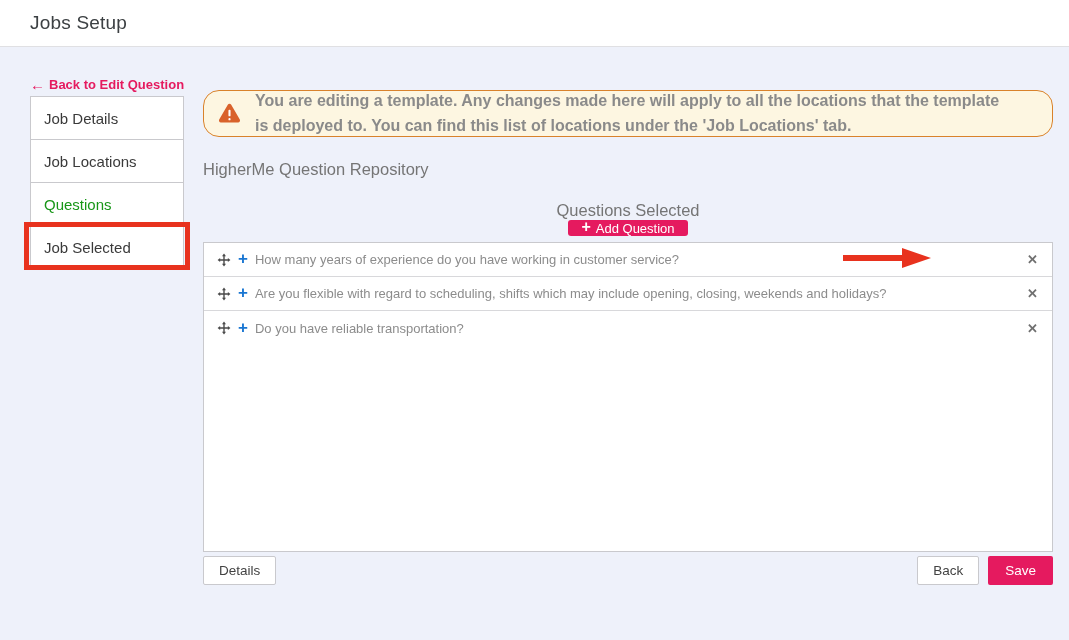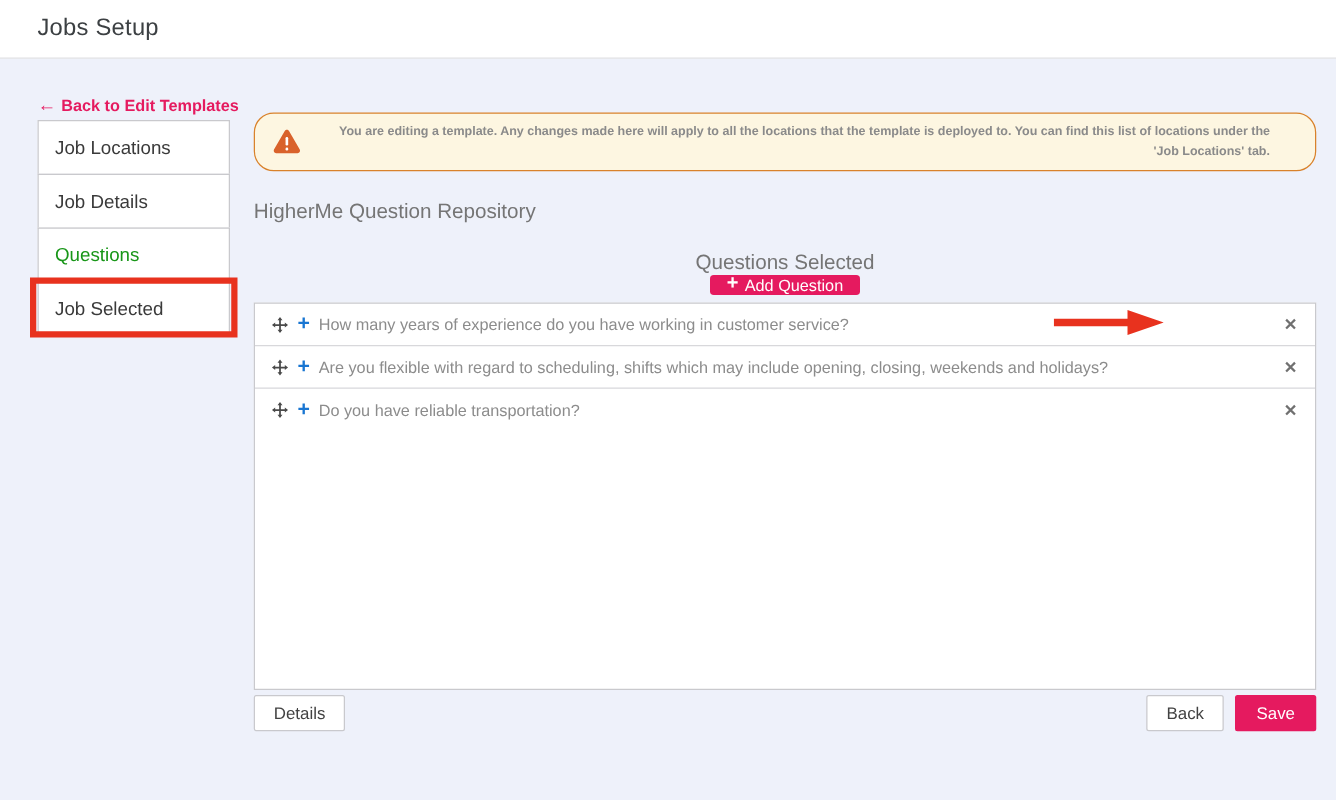--- a/index.html
+++ b/index.html
@@ -46,21 +46,21 @@
   
   .main { position: absolute; left: 203px; top: 90px; width: 850px; }
 
   .banner {
     height: 47px; background: var(--warning-bg, #fdf6e1);
     border: 1px solid var(--warning-border, #d9822b); border-radius: 16px;
     display: flex; align-items: center; padding: 0 22px 0 14px;
   }
   .banner .warn-icon { flex: 0 0 auto; display: flex; }
   .banner .banner-text {
-    flex: 1; text-align: right; font-size: 10px; font-weight: 700;
+    flex: 1; text-align: left; font-size: 16px; font-weight: 700;
     color: #8a8a8a; line-height: 1.55; padding: 0 14px;
   }
 
   .section-title { font-size: 16.5px; color: #757575; font-weight: 400; }
   .repo-title { margin-top: 23px; }
 
   .search-box {
     margin-top: 11px; height: 32px; background: #ffffff;
     border: 1px solid #c9c9cd; border-radius: 4px;
     display: flex; align-items: center;
@@ -132,29 +132,29 @@
 <body>
 
 <div class="page">
 
   <div class="top-header">
     <h1>Jobs Setup</h1>
   </div>
 
   <a class="back-link">
     <span class="arrow">←</span>
-    <span>Back to Edit Templates</span>
+    <span>Back to Edit Question</span>
   </a>
 
   <div class="sidebar">
       <div class="side-item">
+    <span>Job Details</span>
+  </div>
+      <div class="side-item">
     <span>Job Locations</span>
-  </div>
-      <div class="side-item">
-    <span>Job Details</span>
   </div>
       <div class="side-item active">
     <span>Questions</span>
   </div>
       <div class="side-item">
     <span>Job Selected</span>
   </div>
     </div>
 
   <div class="annotation-box"></div>

